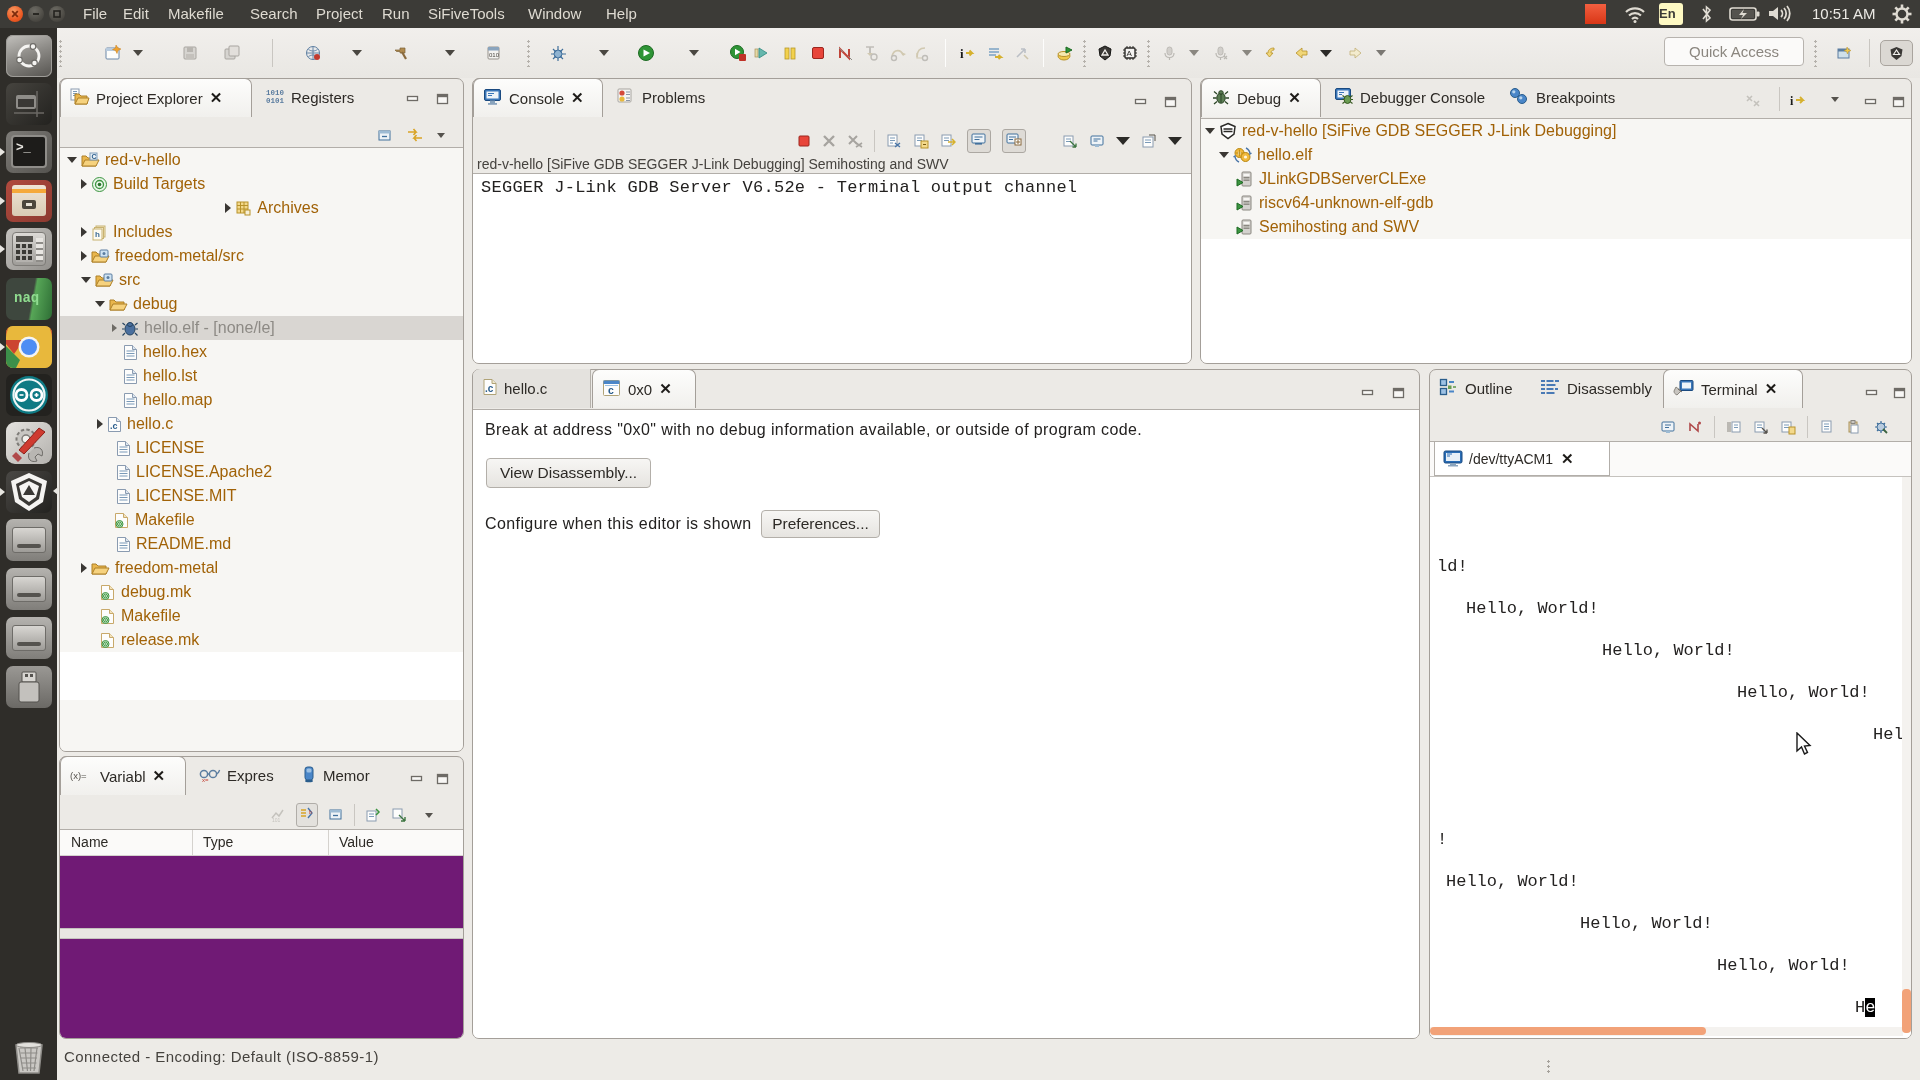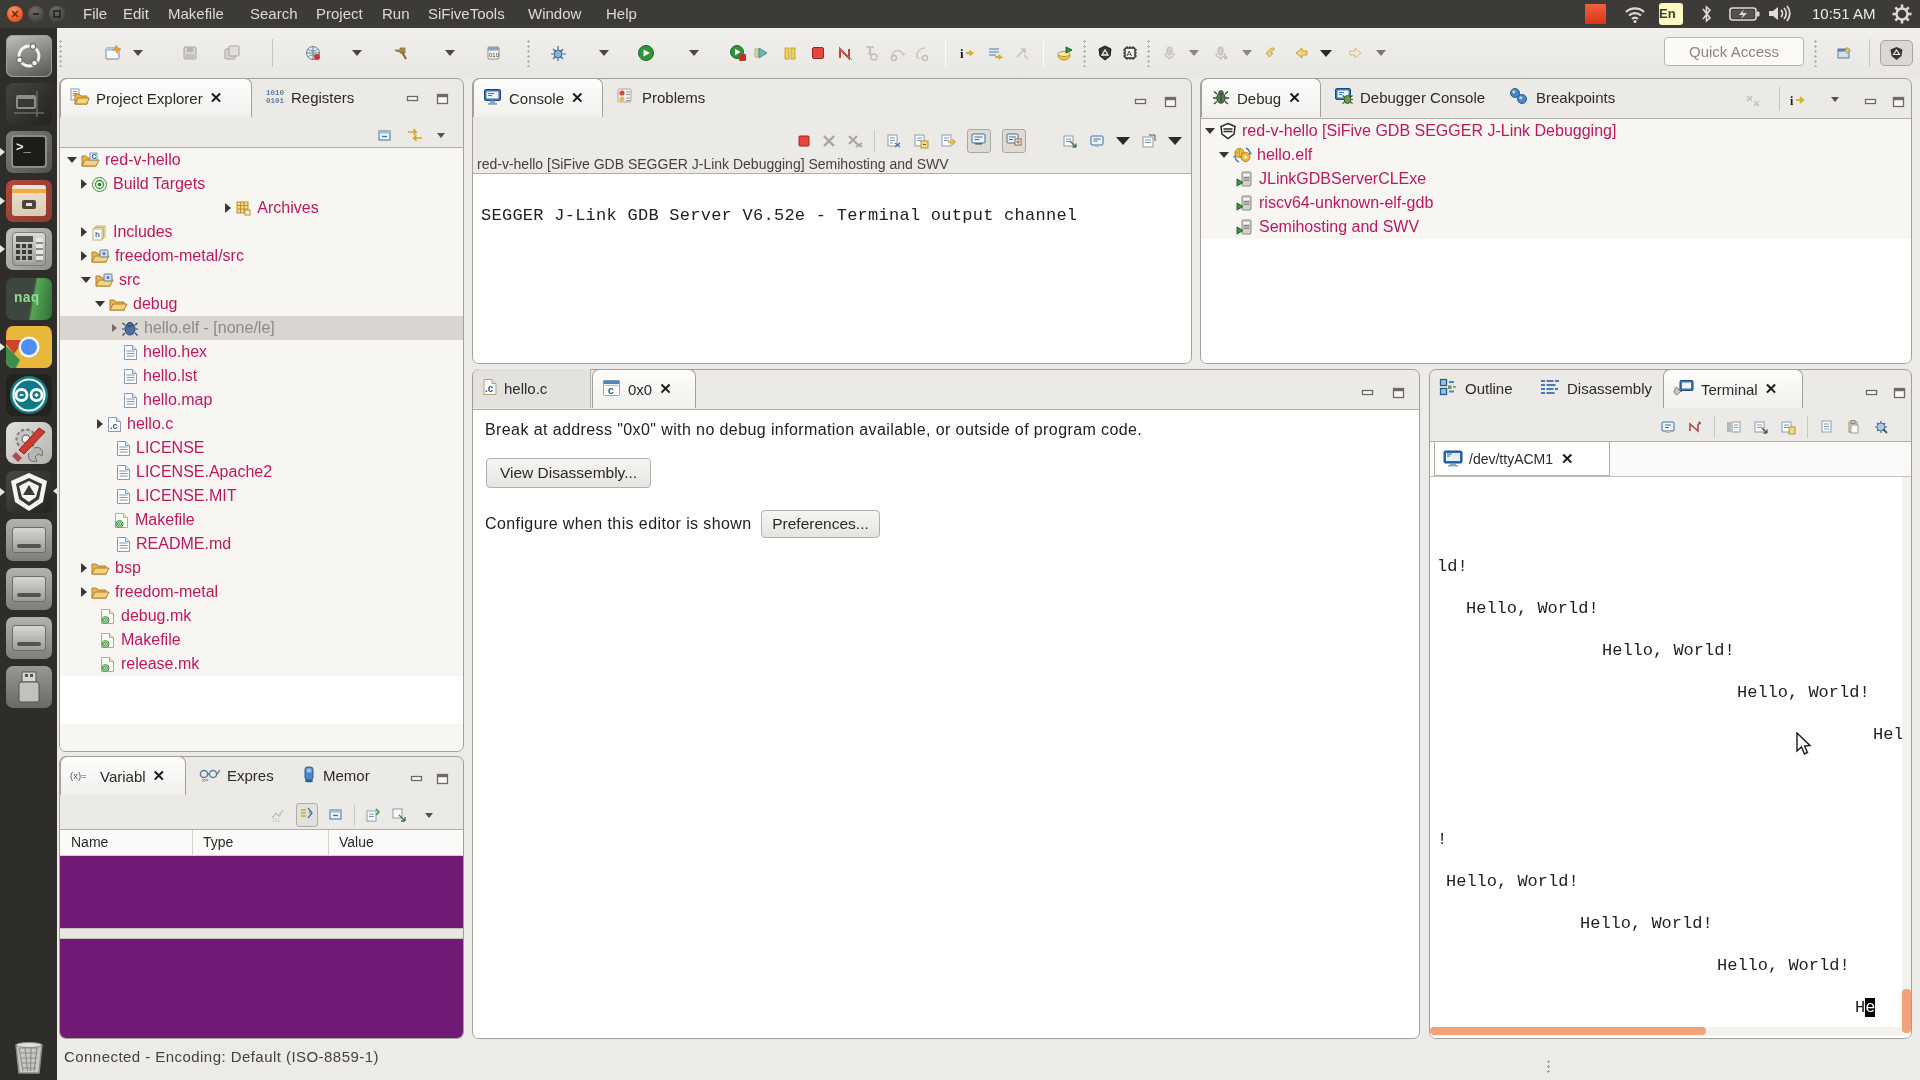--- a/index.html
+++ b/index.html
@@ -21,21 +21,21 @@
 .thandle { position:absolute; top:11px; width:3px; height:28px; background-image:radial-gradient(circle, #b5b1ab 1px, transparent 1.2px); background-size:3px 5px; }
 #qa { position:absolute; left:1664px; top:37px; width:140px; height:29px; background:#fbfaf9; border:1px solid #b7b3ae; border-radius:4px; color:#8b867f; font-size:15px; line-height:27px; text-align:center; }
 
 .panel { position:absolute; background:#eceae6; border:1px solid #a49f99; border-radius:7px; }
 .tab { position:absolute; top:-1px; height:39px; display:flex; align-items:center; font-size:15px; color:#2d2a26; }
 .tab.active { background:linear-gradient(#fdfdfc,#f1f0ed); border:1px solid #a49f99; border-bottom:none; border-radius:7px 7px 0 0; }
 .tab .ic { margin:0 6px 0 9px; }
 .tclose { margin-left:7px; font-size:15px; color:#1d1b18; font-weight:bold; }
 .mm { position:absolute; }
 .content { position:absolute; left:0; right:0; bottom:0; background:#fff; border-top:1px solid #b2aea9; border-radius:0 0 6px 6px; }
-.trow { height:24px; display:flex; align-items:center; font-size:16px; color:#be185d; white-space:nowrap; }
+.trow { height:24px; display:flex; align-items:center; font-size:16px; color:#a16207; white-space:nowrap; }
 .arr-c { width:0; height:0; border-top:5px solid transparent; border-bottom:5px solid transparent; border-left:6px solid #3a3733; margin-right:4px; }
 .arr-e { width:0; height:0; border-left:5px solid transparent; border-right:5px solid transparent; border-top:6px solid #3a3733; margin-right:4px; align-self:center; }
 .mono { font-family:"Liberation Mono", monospace; }
 .tl { position:absolute; font-size:17px; color:#232120; white-space:pre; }
 .tico { margin-right:5px; flex:none; }
 .btn { position:absolute; background:linear-gradient(#f7f6f4,#e6e4e0); border:1px solid #b3afa9; border-radius:4px; font-size:15.5px; color:#2d2a26; text-align:center; }
 </style>
 </head>
 <body>
 
@@ -488,24 +488,20 @@
           <circle cx="5.5" cy="12" r="0.8" fill="#3c9440"></circle>
         </svg>Makefile</div>
     <div class="trow" style="padding-left:56px;"><svg class="tico" width="15" height="17" viewBox="0 0 15 17">
           <path d="M1.5 1.5 h8 l4 4 v10 h-12 Z" fill="#fdfdfc" stroke="#8a9bb0"></path>
           <path d="M9.5 1.5 v4 h4" fill="#dce6f0" stroke="#8a9bb0"></path>
           <path d="M3.5 7 h8 M3.5 9.5 h8 M3.5 12 h8" stroke="#7a9ab8" stroke-width="1.2"></path>
         </svg>README.md</div>
     <div class="trow" style="padding-left:21px;"><span class="arr-c"></span><svg class="tico" width="19" height="17" viewBox="0 0 19 17">
           <path d="M1 4 L1 14 L15 14 L15 6 L7 6 L5 4 Z" fill="#e9b64d" stroke="#ad8028"></path>
           <path d="M1 14 L4 8 L18 8 L15 14 Z" fill="#f6d27e" stroke="#ad8028"></path>
-        </svg>bsp</div>
-    <div class="trow" style="padding-left:21px;"><span class="arr-c"></span><svg class="tico" width="19" height="17" viewBox="0 0 19 17">
-          <path d="M1 4 L1 14 L15 14 L15 6 L7 6 L5 4 Z" fill="#e9b64d" stroke="#ad8028"></path>
-          <path d="M1 14 L4 8 L18 8 L15 14 Z" fill="#f6d27e" stroke="#ad8028"></path>
         </svg>freedom-metal</div>
     <div class="trow" style="padding-left:40px;"><svg class="tico" width="16" height="17" viewBox="0 0 16 17">
           <path d="M1.5 1.5 h8 l4 4 v10 h-12 Z" fill="#fdfdfc" stroke="#c8a96a"></path>
           <path d="M9.5 1.5 v4 h4" fill="#f3e3bc" stroke="#c8a96a"></path>
           <circle cx="5.5" cy="12" r="3.5" fill="#d8f0d8" stroke="#3c9440"></circle>
           <circle cx="5.5" cy="12" r="2" fill="none" stroke="#3c9440"></circle>
           <circle cx="5.5" cy="12" r="0.8" fill="#3c9440"></circle>
         </svg>debug.mk</div>
     <div class="trow" style="padding-left:40px;"><svg class="tico" width="16" height="17" viewBox="0 0 16 17">
           <path d="M1.5 1.5 h8 l4 4 v10 h-12 Z" fill="#fdfdfc" stroke="#c8a96a"></path>
@@ -660,21 +656,21 @@
     <span style="width:0;height:0;border-left:7px solid transparent;border-right:7px solid transparent;border-top:8px solid #2b2a27;"></span>
     <svg width="16" height="16" viewBox="0 0 16 16">
         <rect x="2" y="4" width="10" height="10" fill="#fdfdfc" stroke="#8a9bb0"></rect>
         <path d="M4 7 h6 M4 9.5 h6" stroke="#7a9ab8"></path>
         <path d="M8 2 h6 v6" fill="none" stroke="#55524d"></path>
       </svg>
     <span style="width:0;height:0;border-left:7px solid transparent;border-right:7px solid transparent;border-top:8px solid #2b2a27;"></span>
   </div>
   <div style="position:absolute; left:4px; top:77px; font-size:14px; color:#45423e;">red-v-hello [SiFive GDB SEGGER J-Link Debugging] Semihosting and SWV</div>
   <div class="content" style="top:94px;">
-    <div class="mono" style="font-size:17px; letter-spacing:0.26px; color:#232120; padding:4px 0 0 8px;margin-top:28px;">SEGGER J-Link GDB Server V6.52e - Terminal output channel</div>
+    <div class="mono" style="font-size:17px; letter-spacing:0.26px; color:#232120; padding:4px 0 0 8px;">SEGGER J-Link GDB Server V6.52e - Terminal output channel</div>
   </div>
 </div>
 
 <div class="panel" id="p-debug" style="left:1200px; top:78px; width:712px; height:286px;">
   <div class="tab active" style="left:0; width:120px;"><span class="ic"><svg width="20" height="18" viewBox="0 0 20 18">
           <ellipse cx="10" cy="10" rx="4.2" ry="5.2" fill="#5a7c52" stroke="#2d4628"></ellipse>
           <ellipse cx="10" cy="4.5" rx="2.2" ry="1.8" fill="#5a7c52" stroke="#2d4628"></ellipse>
           <path d="M6 6 L3 3.5 M14 6 L17 3.5 M5.5 10 H2 M14.5 10 H18 M6 13.5 L3 16 M14 13.5 L17 16" stroke="#2d4628" stroke-width="1.3"></path>
           <path d="M10 5.5 v9" stroke="#2d4628"></path>
         </svg></span>Debug<span class="tclose">✕</span></div>

